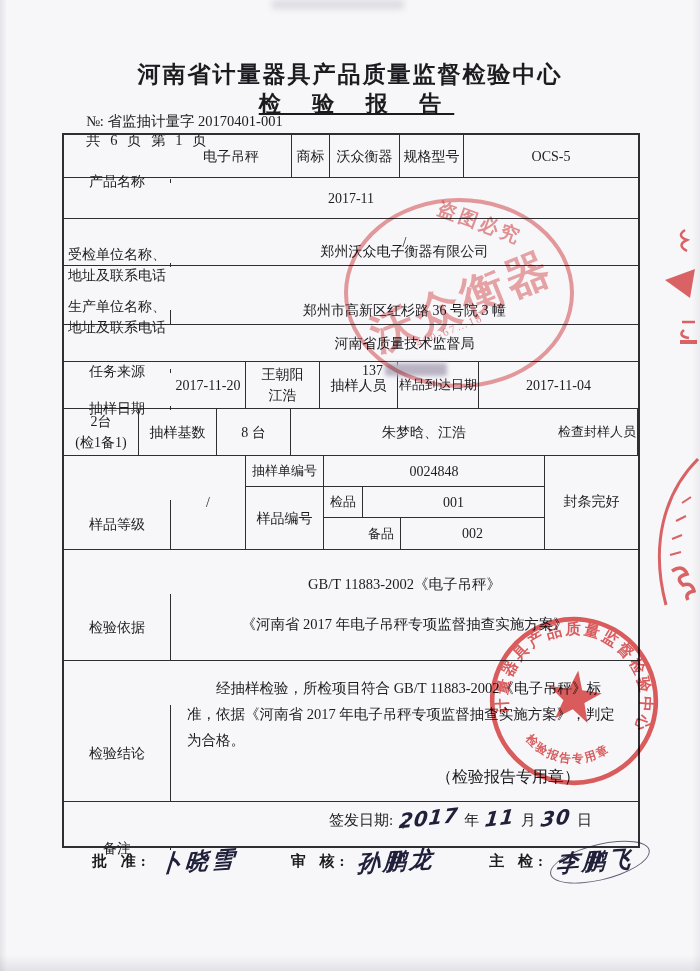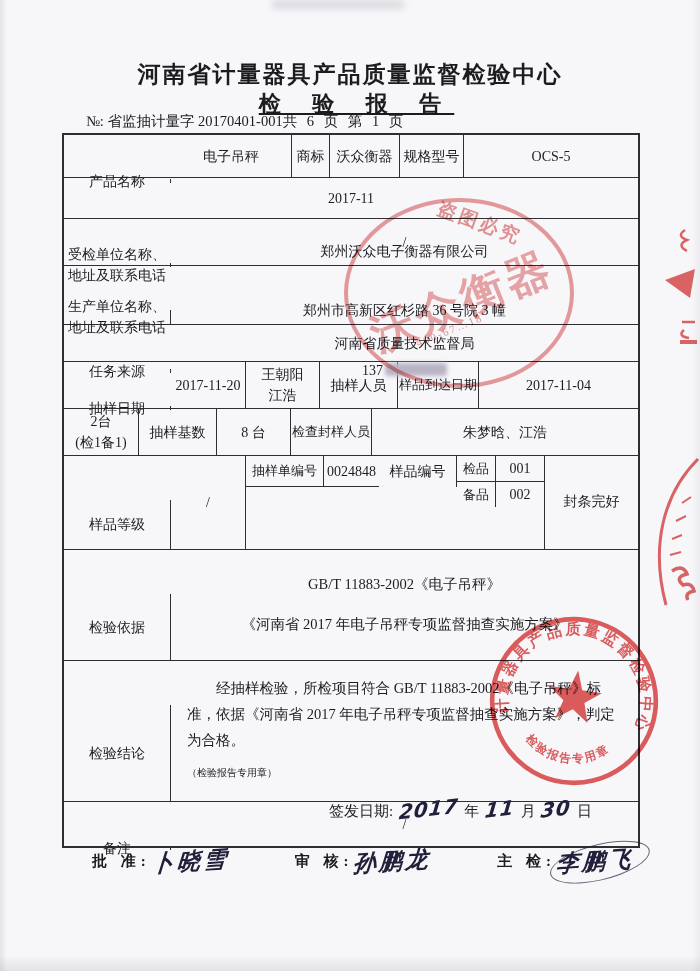--- a/index.html
+++ b/index.html
@@ -10,61 +10,61 @@
     color:#1c1c20;
   }
   
   .edge-left{position:absolute;left:0;top:0;width:7px;height:100%;background:linear-gradient(to right,rgba(90,90,105,.12),transparent);}
   .edge-right{position:absolute;right:0;top:0;width:8px;height:100%;background:linear-gradient(to left,rgba(90,90,105,.08),transparent);}
   .edge-bottom{position:absolute;left:0;bottom:0;width:100%;height:16px;background:linear-gradient(to top,rgba(100,100,115,.14),transparent);}
   .smudge-top{position:absolute;left:272px;top:0;width:132px;height:9px;background:#cfcfd6;filter:blur(3px);opacity:.7;}
 
   .org-title{position:absolute;top:52px;left:0;width:100%;text-align:center;font-size:23px;font-weight:700;letter-spacing:2px;margin-top:7px;}
   .doc-title{position:absolute;top:89px;left:0;width:100%;text-align:center;font-size:22px;font-weight:700;letter-spacing:13px;text-indent:13px;text-decoration:underline;}
-  .no-line{position:absolute;top:112px;left:62px;width:578px;box-sizing:border-box;display:flex;justify-content:flex-start;font-size:14.5px;padding-left:24px;}
+  .no-line{position:absolute;top:112px;left:62px;width:578px;box-sizing:border-box;display:flex;justify-content:space-between;font-size:14.5px;padding-left:24px;flex-direction:column;}
   .no-line .pageinfo{letter-spacing:3px;}
 
   
   .tbl{position:absolute;top:133px;left:62px;width:578px;border:2px solid #2e2e33;box-sizing:border-box;}
   .tr{display:flex;border-bottom:1px solid #2e2e33;align-items:stretch;}
   .tr.last{border-bottom:none;}
   .td{border-right:1px solid #2e2e33;box-sizing:border-box;display:flex;flex-direction:column;align-items:center;justify-content:center;text-align:center;font-size:14px;line-height:1.5;padding:2px 3px;}
   .td.lastc{border-right:none;}
   .td.flex1{flex:1;}
   .wlabel{width:107px;margin-top:44px;}
   .w1{width:121px}.w2{width:38px}.w3{width:70px}.w4{width:64px}
   .wa{width:75px}.wb{width:78px}.wc{width:74px}.wd{width:81px}
   .we{width:39px}
   .wseal{width:52px}
   .h1{height:42px}.h2{height:40px}.h3{height:46px}.h4{height:58px}.h5{height:36px}
   .h6{height:46px}.h7{height:46px}.h8{height:93px}.h9{height:110px}.h10{height:140px}.h11{height:44px}
   .nowrap{white-space:nowrap;}
   .fs13{font-size:13px;}
   .brk{word-break:break-all;line-height:1.75;}
-  .mid{width:299px;display:flex;flex-direction:row;border-right:1px solid #2e2e33;box-sizing:border-box;}
+  .mid{width:299px;display:flex;flex-direction:column;border-right:1px solid #2e2e33;box-sizing:border-box;}
   .mrow{display:flex;border-bottom:1px solid #2e2e33;height:31px;box-sizing:border-box;}
   .mrow.grow{flex:1;border-bottom:none;}
   .mcol{flex:1;display:flex;flex-direction:column;}
-  .mcol .mrow:last-child{border-bottom:none;}
+  .mcol .mrow:last-child{border-bottom:none;margin-left:38px;}
   .mid .td{border-bottom:none;}
   
   .concl{align-items:stretch;justify-content:flex-start;text-align:left;padding:14px 16px 6px 16px;}
   .concl p{margin:0;text-indent:2em;font-size:14.5px;line-height:1.8;}
-  .sealnote{text-align:left;padding-right:42px;margin-top:12px;font-size:10px;}
+  .sealnote{text-align:right;padding-right:42px;margin-top:12px;font-size:16px;}
   .dateline{text-align:right;padding-right:30px;margin-top:14px;font-size:15px;}
   .basis-line{margin:9px 0;font-size:14.5px;}
   .mfr-line{line-height:1.95;margin-top:32px;}
   .redact{display:inline-block;width:62px;height:13px;background:#b9b3c4;filter:blur(2px);vertical-align:-1px;margin-left:2px;border-radius:2px;}
 
   
   .hand{font-family:"DejaVu Sans",sans-serif;font-style:italic;font-weight:600;color:#20203a;display:inline-block;transform:rotate(-4deg) skewX(-8deg);letter-spacing:3px;}
   .hand.big{font-size:23px;}
   .hand.date{font-size:20px;transform:rotate(-6deg) skewX(-12deg);letter-spacing:1px;margin:0 2px;}
   .sigrow{position:absolute;top:846px;left:62px;width:578px;display:flex;justify-content:space-between;align-items:center;box-sizing:border-box;padding:0 6px 0 30px;font-size:15px;}
-  .siggroup{display:flex;align-items:center;}
+  .siggroup{display:flex;align-items:center;gap:8px;}
   .siglabel{letter-spacing:5px;font-weight:600;}
   .loopwrap{position:relative;}
   .loopwrap::after{content:"";position:absolute;left:-6px;top:-2px;right:-16px;bottom:-4px;border:1.6px solid rgba(32,32,58,.7);border-radius:50%;transform:rotate(-9deg);}
 
   
   .stamp{pointer-events:none;mix-blend-mode:multiply;}
   .company-stamp{position:absolute;left:344px;top:198px;width:230px;height:190px;border:4px solid rgba(213,60,60,.5);border-radius:50%;box-sizing:border-box;}
   .cs-main{position:absolute;left:18px;top:70px;font-size:44px;font-weight:700;color:rgba(213,60,60,.45);letter-spacing:4px;transform:rotate(-22deg);white-space:nowrap;font-family:"Liberation Serif",serif;}
   .cs-arc{position:absolute;left:88px;top:8px;font-size:19px;font-weight:700;color:rgba(213,60,60,.55);letter-spacing:3px;transform:rotate(20deg);white-space:nowrap;}
   .cs-phone{position:absolute;left:66px;top:122px;font-size:11px;color:rgba(213,60,60,.55);letter-spacing:2px;transform:rotate(-22deg);white-space:nowrap;}
@@ -134,22 +134,22 @@
     <div class="td flex1 lastc">2017-11-04</div>
   </div>
 
   <div class="tr h7">
     <div class="td wa">
       <div>2台</div>
       <div>(检1备1)</div>
     </div>
     <div class="td wb">抽样基数</div>
     <div class="td wc">8 台</div>
+    <div class="td flex1 lastc">朱梦晗、江浩</div>
     <div class="td wd nowrap fs13">检查封样人员</div>
-    <div class="td flex1 lastc">朱梦晗、江浩</div>
   </div>
 
   <div class="tr h8">
     <div class="td wlabel">样品等级</div>
     <div class="td wa">/</div>
     <div class="mid">
       <div class="mrow">
         <div class="td wb fs13 nowrap">抽样单编号</div>
         <div class="td flex1 lastc">0024848</div>
       </div>

